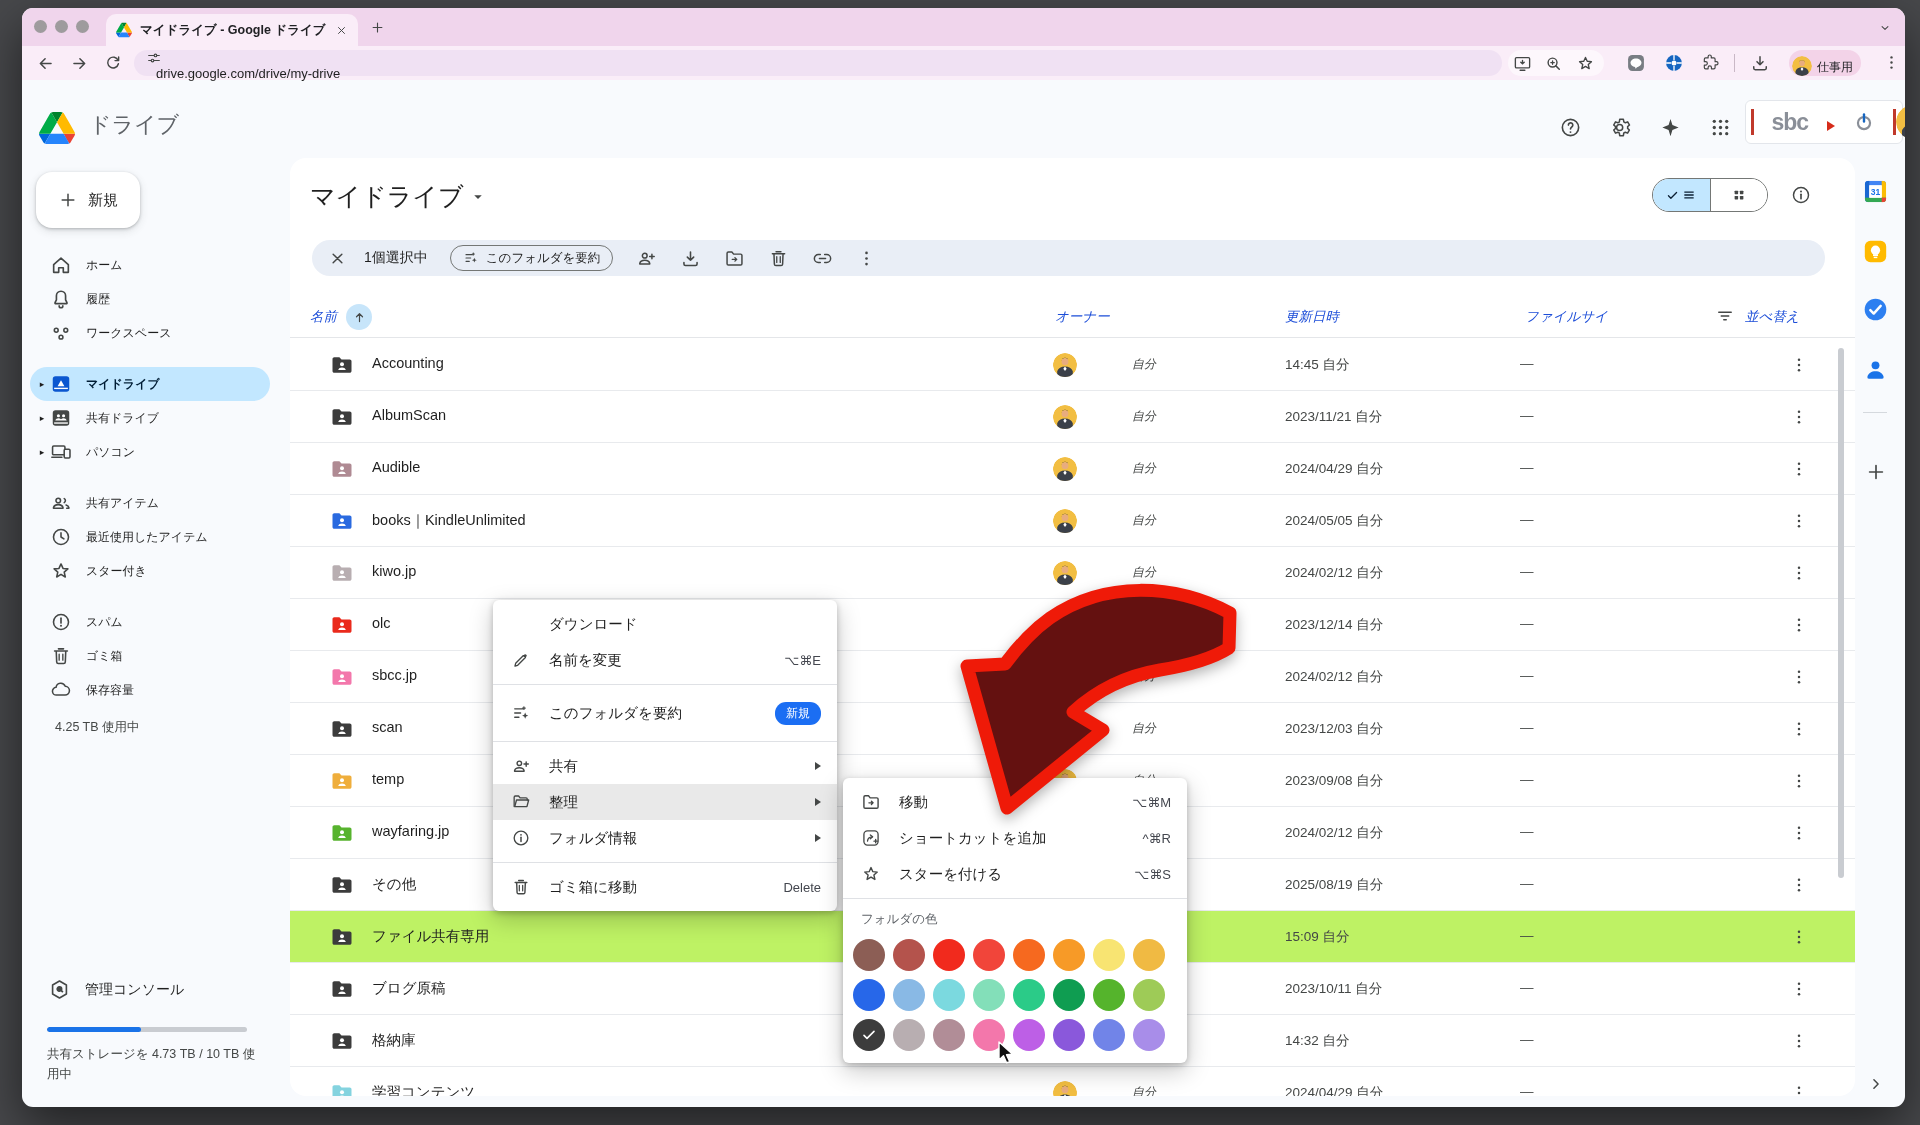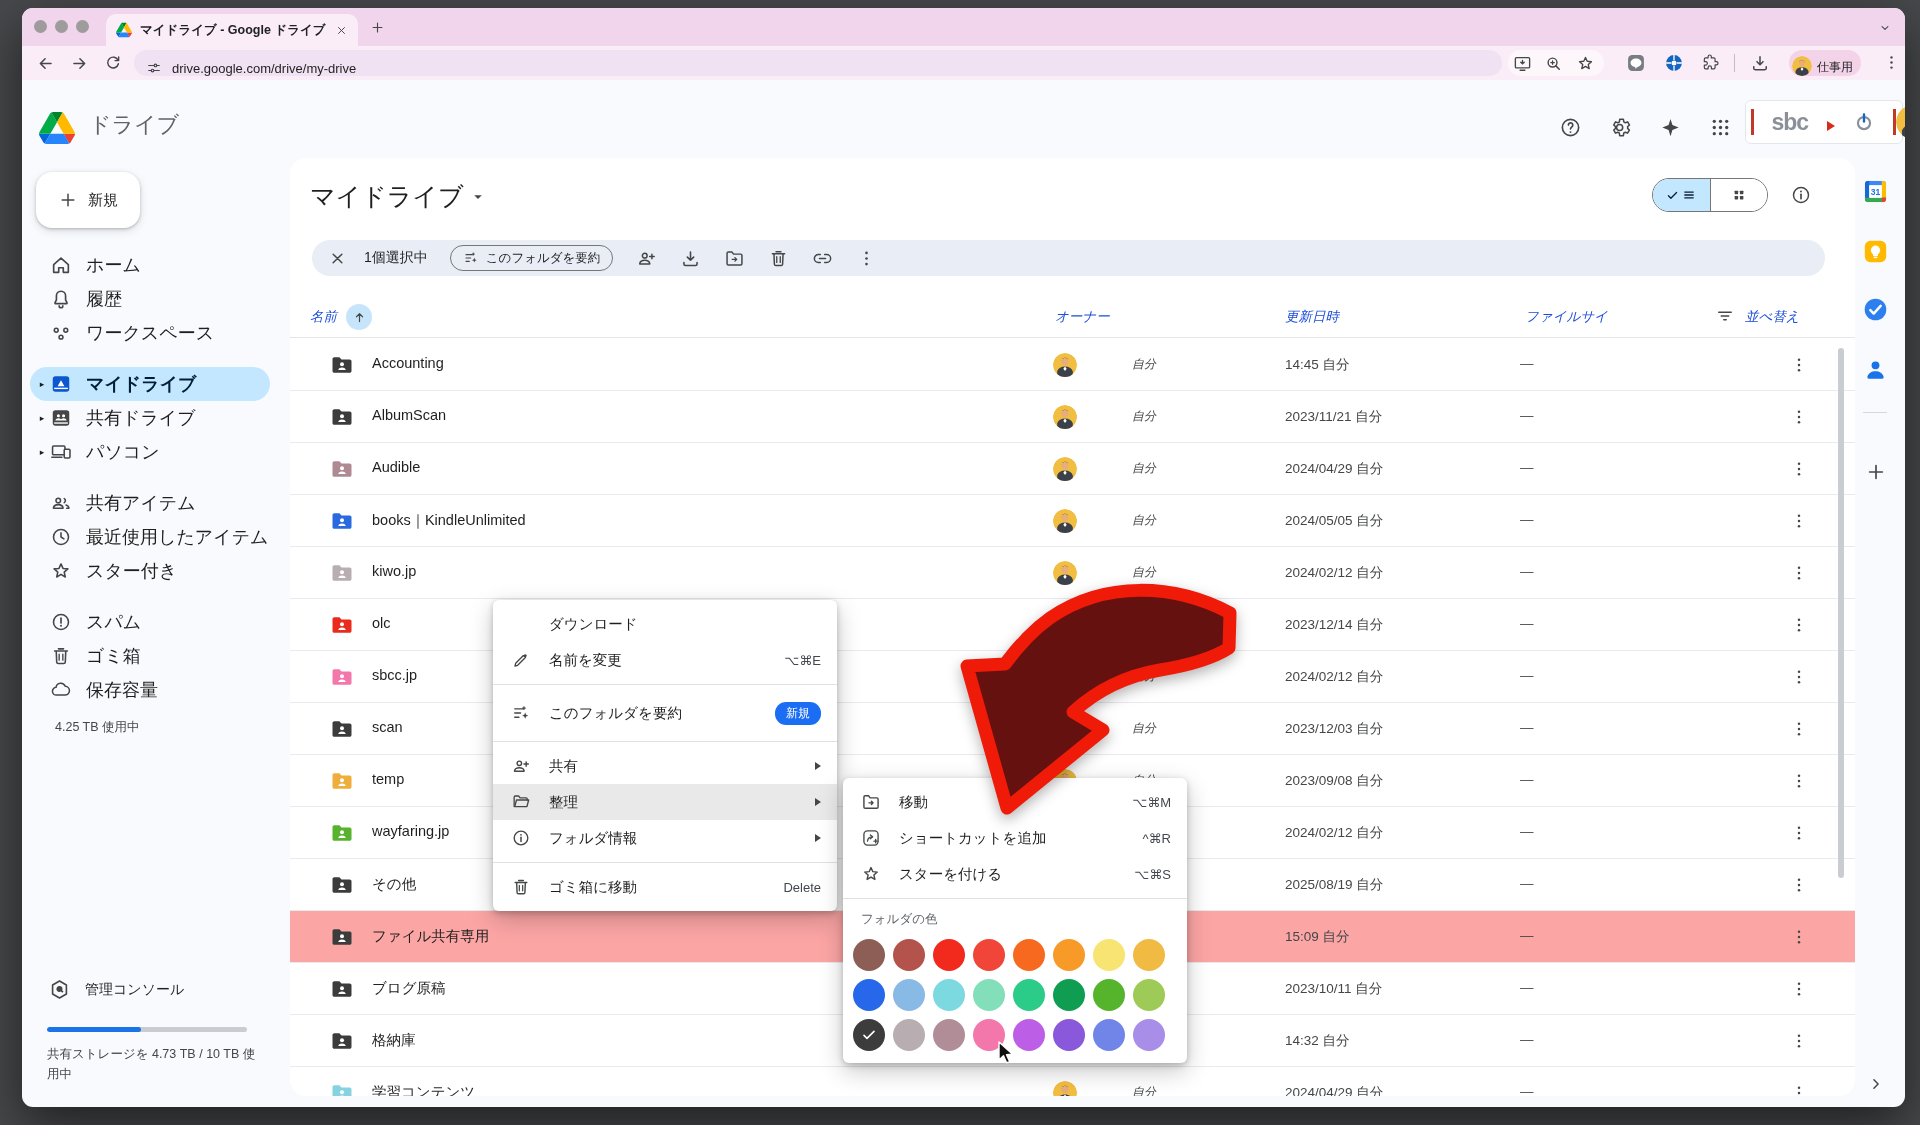--- a/index.html
+++ b/index.html
@@ -12,21 +12,21 @@
   .ic svg { display:block; }
 
   
   .titlebar { position:absolute; left:0; top:0; width:100%; height:38px; background:#F0D5EC; }
   .light { position:absolute; top:12px; width:13px; height:13px; border-radius:50%; background:#9E9B9D; }
   .tab { position:absolute; left:84px; top:6px; width:252px; height:32px; background:#FAEDF8;
          border-radius:10px 10px 0 0; display:flex; align-items:center; padding:0 10px;font-weight:bold; }
   .tab-title { font-size:12.5px; color:#202124; margin-left:8px; flex:1; white-space:nowrap; overflow:hidden; }
   .navbar { position:absolute; left:0; top:38px; width:100%; height:34px; background:#FAEDF8; }
   .urlbar { position:absolute; left:112px; top:4px; width:1368px; height:26px; border-radius:13px;
-            background:#F0E1F3; display:flex; align-items:flex-end; padding:0 12px; }
+            background:#F0E1F3; display:flex; align-items:flex-start; padding:0 12px;flex-direction:column; }
   .url-text { font-size:13px; color:#1F1F1F; margin-left:10px; }
   .pin-group { position:absolute; left:1486px; top:4px; width:96px; height:26px; border-radius:13px; background:rgba(255,255,255,.55); }
   .chip { position:absolute; left:1767px; top:4px; height:26px; border-radius:13px; background:#F3D3E8;
           display:flex; align-items:flex-end; padding:0 8px 0 3px; }
   .chip-label { font-size:12px; color:#202124; margin-left:5px; }
 
   
   .dheader { position:absolute; left:0; top:72px; width:100%; height:76px; }
   .brand { position:absolute; left:67px; top:102px; font-size:22px; color:#5F6368; }
   .searchbar { position:absolute; left:268px; top:97px; width:900px; height:48px; border-radius:24px;
@@ -46,21 +46,21 @@
              display:flex; align-items:center; justify-content:center; gap:10px; cursor:pointer; }
   .new-label { font-size:15px; color:#1F1F1F; }
   .sidenav { position:absolute; left:0; top:240px; width:256px; }
   .side-group { margin-bottom:17px; }
   .side-item { position:relative; height:34px; display:flex; align-items:center; border-radius:17px;
                margin:0 8px; padding-left:4px; cursor:pointer; }
   .side-item.selected { background:#C2E7FF; }
   .expander { width:16px; font-size:9px; color:#1F1F1F; text-align:center; flex:none; }
   .side-ic { width:22px; height:22px; flex:none; color:#444746; }
   .side-item.selected .side-ic { color:#0B57D0; }
-  .side-label { font-size:18px; color:#1F1F1F; margin-left:14px; white-space:nowrap; }
+  .side-label { font-size:12px; color:#1F1F1F; margin-left:14px; white-space:nowrap; }
   .side-item.selected .side-label { color:#001D35; font-weight:bold; }
   .usage { position:absolute; left:33px; top:711px; font-size:12.5px; color:#444746; }
   .admin-row { position:absolute; left:26px; top:970px; display:flex; align-items:center; gap:14px; cursor:pointer; }
   .admin-label { font-size:14px; color:#1F1F1F; }
   .storage-bar { position:absolute; left:25px; top:1019px; width:200px; height:5px; border-radius:3px; background:#C9CCD1; overflow:hidden; }
   .storage-fill { height:100%; background:#1A73E8; border-radius:3px; }
   .storage-note { position:absolute; left:25px; top:1036px; width:215px; font-size:12.5px; color:#444746; line-height:1.6; }
 
   
   .card { position:absolute; left:268px; top:150px; width:1565px; height:938px; background:#fff; border-radius:16px; overflow:hidden; }
@@ -76,21 +76,21 @@
   .sel-count { font-size:14px; color:#1F1F1F; margin-left:-6px; }
   .sum-pill { height:26px; border:1px solid #747775; border-radius:13px; display:flex; align-items:center;
               gap:7px; padding:0 12px; font-size:12.5px; color:#1F1F1F; cursor:pointer; background:transparent; }
   .tb-ic { width:22px; height:22px; cursor:pointer; color:#444746; }
   .thead { position:absolute; left:0; top:140px; width:100%; height:40px; border-bottom:1px solid #E4E6E9; font-size:13.5px; color:#1d4ed8;font-style:italic; }
   .th { position:absolute; top:10px; cursor:pointer; }
   .sort-circle { position:absolute; left:56px; top:6px; width:26px; height:26px; border-radius:50%; background:#C7E5FA;
                  display:flex; align-items:center; justify-content:center; color:#1F1F1F; cursor:pointer; }
   .rows { position:absolute; left:0; top:181px; width:100%; }
   .frow { position:relative; height:52px; border-bottom:1px solid #E8EAED; cursor:pointer; }
-  .frow.selected { background:#fca5a5;padding-left:15px; }
+  .frow.selected { background:#bef264;padding-left:15px; }
   .cell-folder { position:absolute; left:40px; top:14px; width:24px; height:24px; }
   .cell-name { position:absolute; left:82px; top:16px; font-size:14.5px; font-weight:500; color:#1F1F1F; white-space:nowrap; }
   .cell-avatar { position:absolute; left:763px; top:14px; width:24px; height:24px; }
   .cell-owner { position:absolute; left:842px; top:17px; font-size:12px; color:#444746;font-style:italic; }
   .cell-date { position:absolute; left:995px; top:17px; font-size:13.5px; color:#444746; }
   .cell-size { position:absolute; left:1230px; top:17px; font-size:13.5px; color:#444746; }
   .cell-kebab { position:absolute; left:1498px; top:15px; width:22px; height:22px; color:#444746; cursor:pointer; }
   .scrollbar { position:absolute; left:1548px; top:190px; width:6px; height:530px; border-radius:3px; background:#C9CCD1; }
 
   

